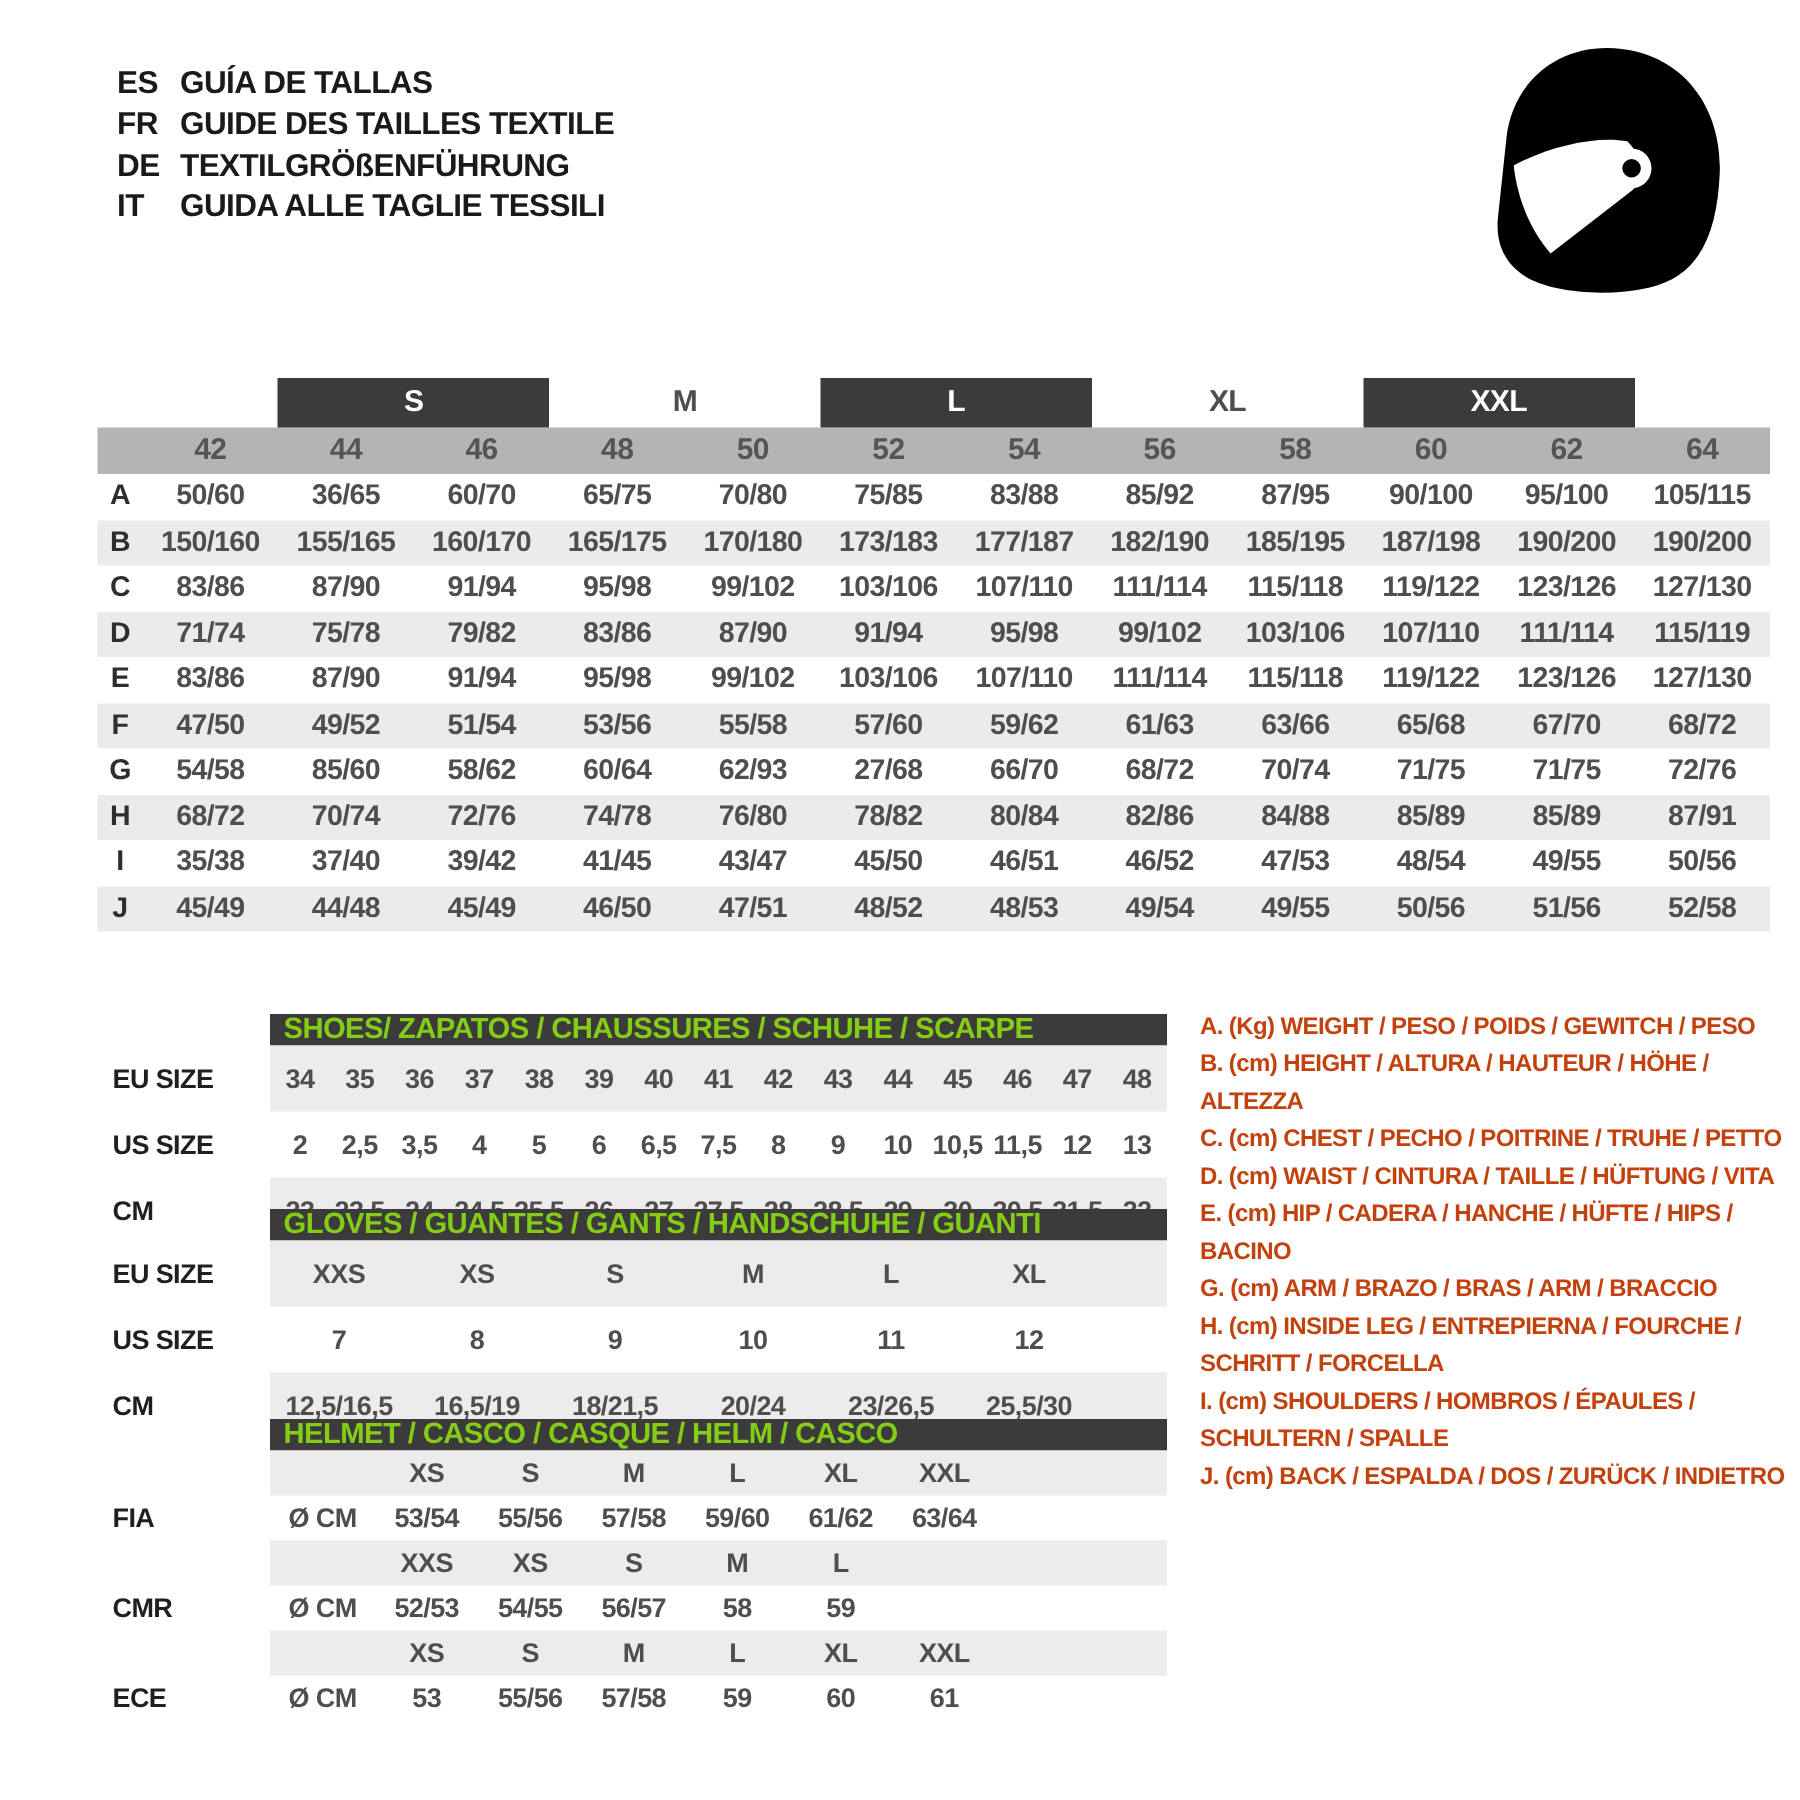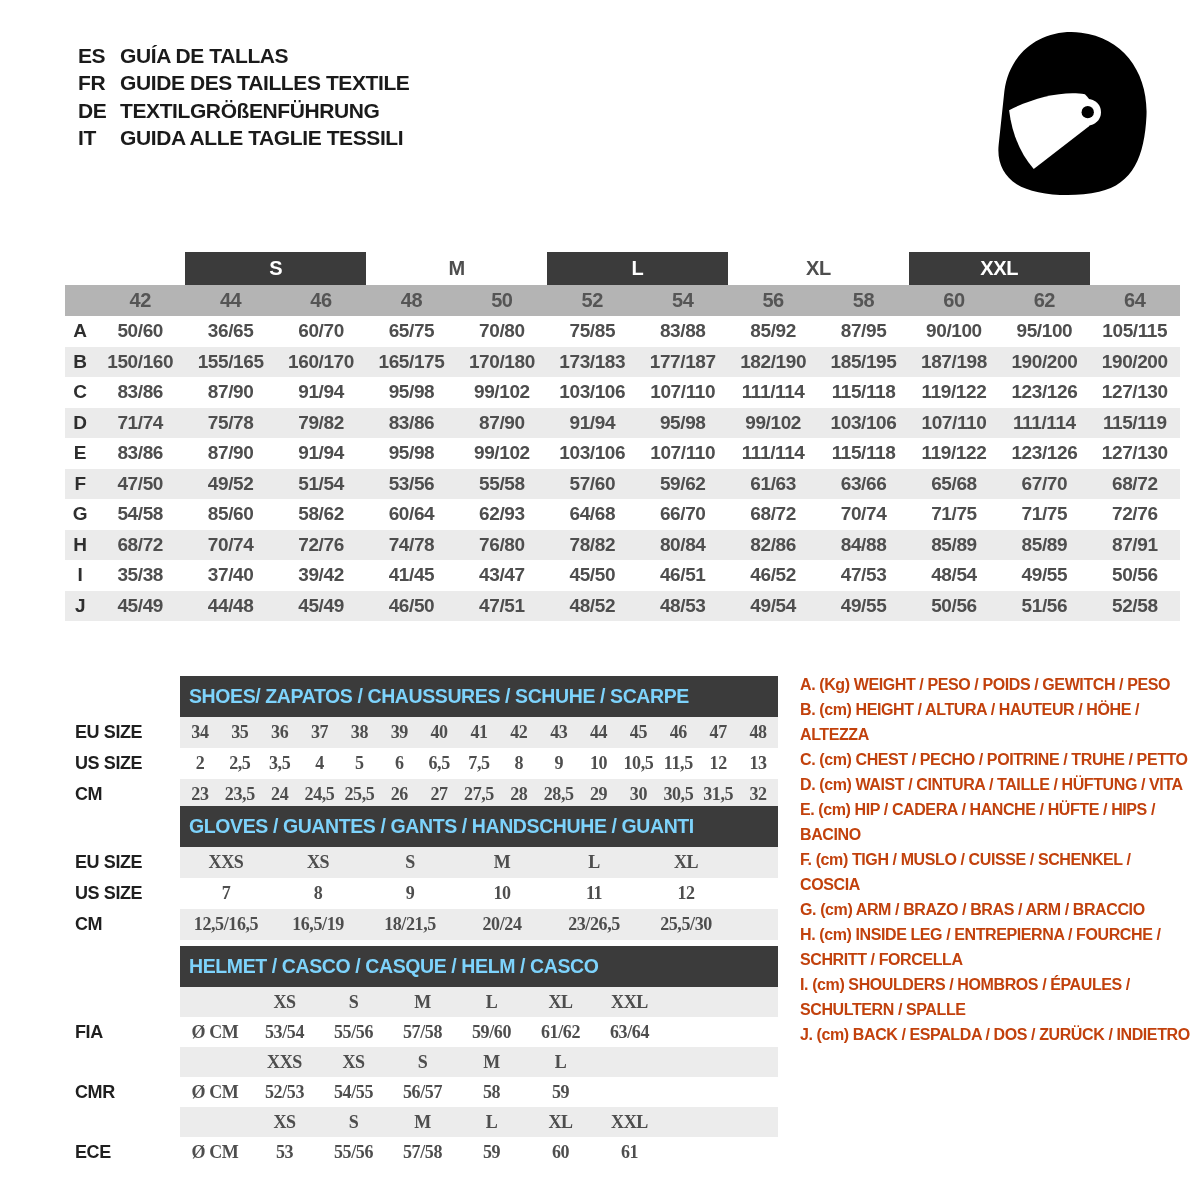--- a/index.html
+++ b/index.html
@@ -21,25 +21,25 @@
   .mt-group{display:flex;align-items:center;justify-content:center;font-size:20px;color:#4e4e4e;}
   .mt-group.hl{background:#3b3b3b;color:#ffffff;}
   .mt-nums{height:31px;background:#b4b4b4;}
   .mt-row{height:30.5px;}
   .mt-row.alt{background:#ebebeb;}
   .mt-cell{display:flex;align-items:center;justify-content:center;font-size:19px;color:#4e4e4e;}
   .mt-cell.lbl{color:#2e2e2e;}
   .mt-nums .mt-cell{color:#555555;font-size:20px;}
   
   .sect{position:absolute;left:75px;width:703px;}
-  .sect-bar{margin-left:105px;height:41px;background:#3b3b3b;color:#7dd3fc;
+  .sect-bar{margin-left:105px;height:21px;background:#3b3b3b;color:#84cc16;
     display:flex;align-items:center;padding-left:9px;font-size:19.5px;box-sizing:border-box;}
-  .st-row{display:flex;height:31px;}
+  .st-row{display:flex;height:44px;}
   .st-lbl{width:105px;flex:0 0 105px;display:flex;align-items:center;font-size:18px;color:#1f1f1f;}
-  .st-band{flex:1;display:grid;font-family:Liberation Serif, serif;}
+  .st-band{flex:1;display:grid;}
   .st-band.shaded{background:#ececec;}
   .st-cell{display:flex;align-items:center;justify-content:center;font-size:18px;color:#4e4e4e;}
   .cols15{grid-template-columns:repeat(15,1fr);}
   .cols6{grid-template-columns:repeat(6,92px) 1fr;}
   .colsHelmet{grid-template-columns:70px repeat(6,69px) 1fr;}
   .hm-row{height:30px;}
   
   .legend{position:absolute;left:800px;top:672px;width:392px;font-size:16px;line-height:25px;color:#c2410c;}
   .legend-item{min-height:25px;}
 </style>
@@ -190,21 +190,21 @@
           <div class="mt-cell">67/70</div>
           <div class="mt-cell">68/72</div>
         </div>
         <div class="mt-grid mt-row">
           <div class="mt-cell lbl">G</div>
           <div class="mt-cell">54/58</div>
           <div class="mt-cell">85/60</div>
           <div class="mt-cell">58/62</div>
           <div class="mt-cell">60/64</div>
           <div class="mt-cell">62/93</div>
-          <div class="mt-cell">64/68</div>
+          <div class="mt-cell">27/68</div>
           <div class="mt-cell">66/70</div>
           <div class="mt-cell">68/72</div>
           <div class="mt-cell">70/74</div>
           <div class="mt-cell">71/75</div>
           <div class="mt-cell">71/75</div>
           <div class="mt-cell">72/76</div>
         </div>
         <div class="mt-grid mt-row alt">
           <div class="mt-cell lbl">H</div>
           <div class="mt-cell">68/72</div>
@@ -433,20 +433,19 @@
         </div>
       </div>
   </div>
 
   <div class="legend" id="legend">
       <div class="legend-item">A. (Kg) WEIGHT / PESO / POIDS / GEWITCH / PESO</div>
       <div class="legend-item">B. (cm) HEIGHT / ALTURA / HAUTEUR / HÖHE / ALTEZZA</div>
       <div class="legend-item">C. (cm) CHEST / PECHO / POITRINE / TRUHE / PETTO</div>
       <div class="legend-item">D. (cm) WAIST / CINTURA / TAILLE / HÜFTUNG / VITA</div>
       <div class="legend-item">E. (cm) HIP / CADERA / HANCHE / HÜFTE / HIPS /  BACINO</div>
-      <div class="legend-item">F. (cm) TIGH / MUSLO / CUISSE / SCHENKEL / COSCIA</div>
       <div class="legend-item">G. (cm) ARM  / BRAZO / BRAS / ARM / BRACCIO</div>
       <div class="legend-item">H. (cm) INSIDE LEG / ENTREPIERNA / FOURCHE / SCHRITT / FORCELLA</div>
       <div class="legend-item">I.  (cm) SHOULDERS / HOMBROS / ÉPAULES / SCHULTERN / SPALLE</div>
       <div class="legend-item">J. (cm) BACK / ESPALDA / DOS / ZURÜCK / INDIETRO</div>
     </div>
 
 </div>
 
 </body></html>

